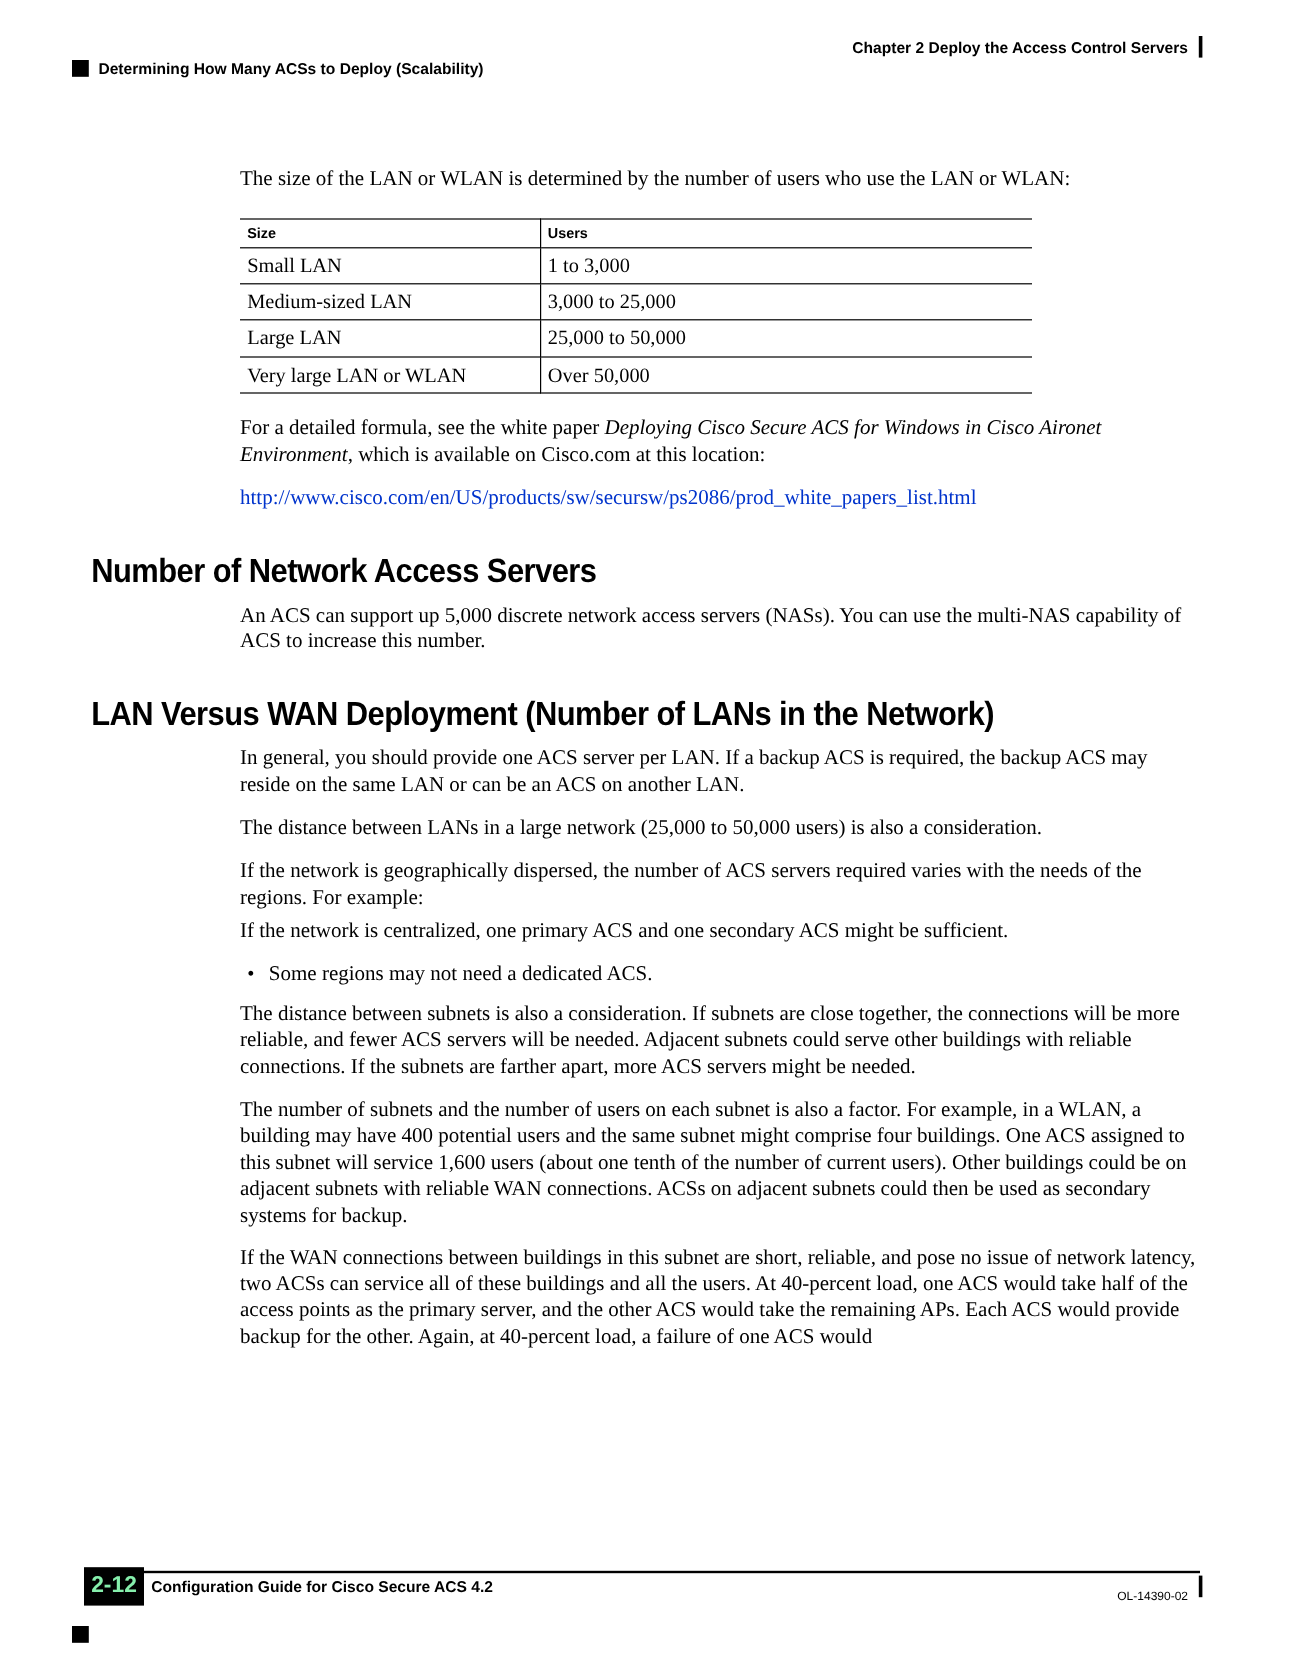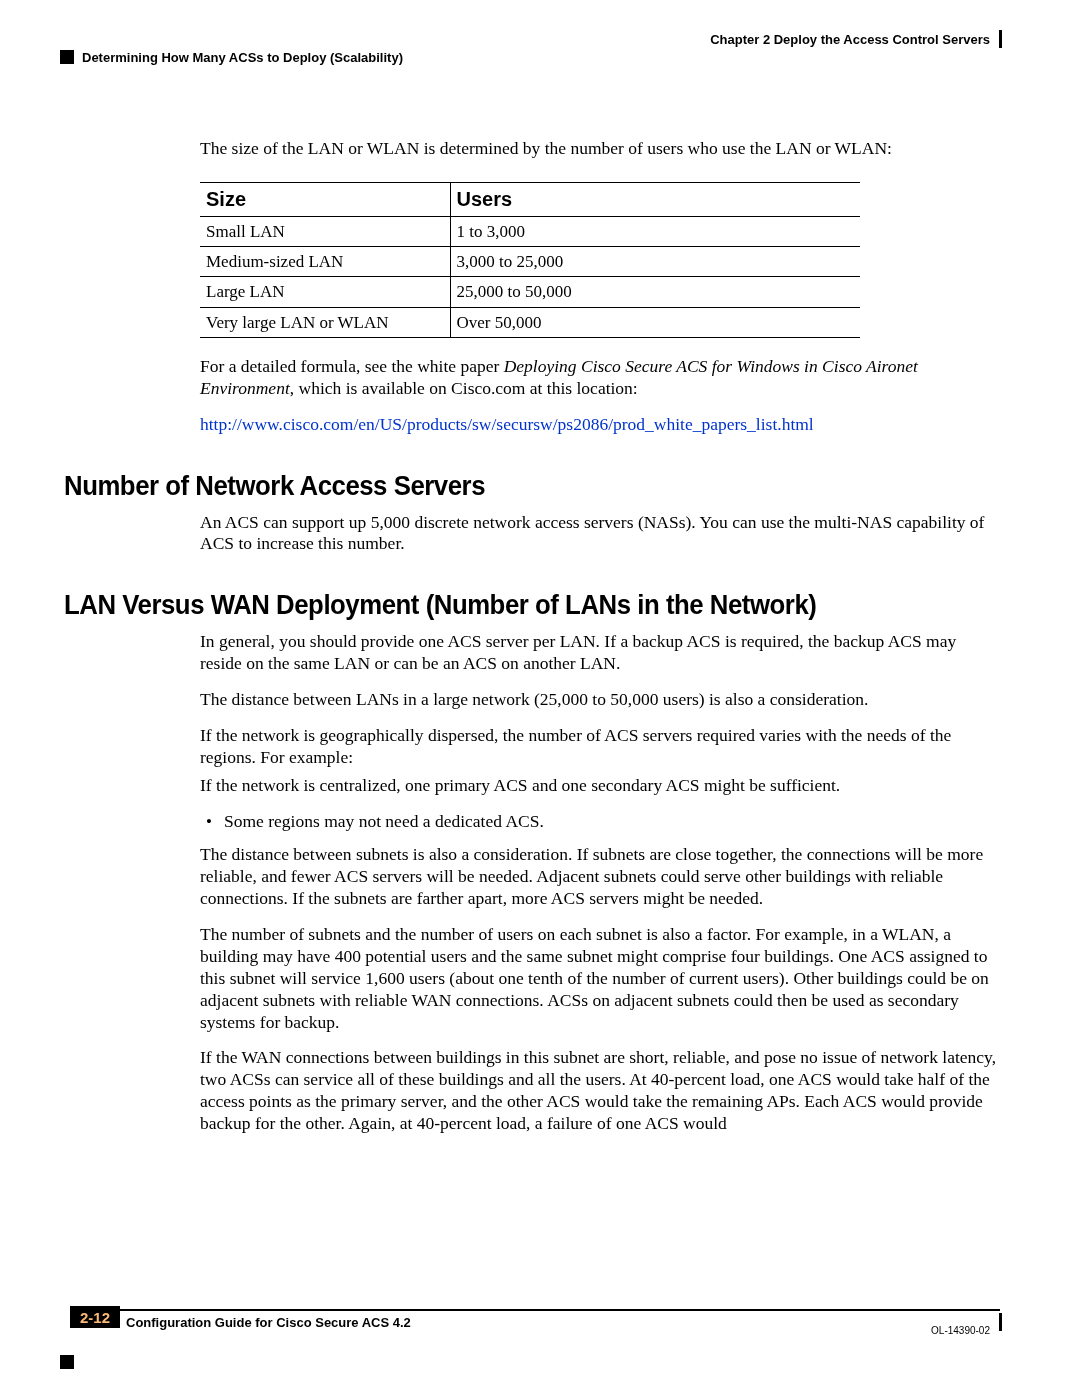--- a/index.html
+++ b/index.html
@@ -60,21 +60,21 @@
   }
 
   .body-col {
     margin-left: 140px;
     width: 800px;
     padding-top: 60px;
     font-size: 17.5px;
     line-height: 1.25;
   }
   .body-col-wide {
-    margin-left: 4px;
+    margin-left: 16px;
     width: 940px;
   }
   .para { margin-bottom: 14px; }
   .italic { font-style: italic; }
 
   table.size-table {
     border-collapse: collapse;
     width: 660px;
     margin: 22px 0 18px 0;
     font-size: 17px;
@@ -85,21 +85,21 @@
     border-bottom: 1px solid #000;
     border-left: none;
     border-right: none;
     padding: 4px 6px;
     text-align: left;
     vertical-align: top;
   }
   table.size-table th {
     font-family: Arial, Helvetica, sans-serif;
     font-weight: 700;
-    font-size: 20px;
+    font-size: 12px;
   }
   table.size-table col.c1 { width: 250px; }
   table.size-table col.c2 { width: 410px; }
   
   table.size-table td:first-child,
   table.size-table th:first-child {
     border-right: 1px solid #000;
   }
 
   a.link { color: #0033cc; text-decoration: none; }
@@ -161,26 +161,26 @@
     top: 6px;
     font-family: Liberation Sans, sans-serif;
     font-weight: 700;
     font-size: 13px;
   }
   .footer-page-box {
     position: absolute;
     left: 10px;
     top: -3px;
     width: 50px;
-    height: 22px;
-    background: #000;
-    color: #fdba74;
-    font-family: Arial, Helvetica, sans-serif;
-    font-weight: 700;
-    font-size: 15px;
+    height: 32px;
+    background: #000;
+    color: #86efac;
+    font-family: Arial, Helvetica, sans-serif;
+    font-weight: 700;
+    font-size: 19px;
     display: flex;
     align-items: center;
     justify-content: center;
   }
   .footer-doc-id {
     position: absolute;
     right: 30px;
     top: 16px;
     font-family: Arial, Helvetica, sans-serif;
     font-weight: 400;

